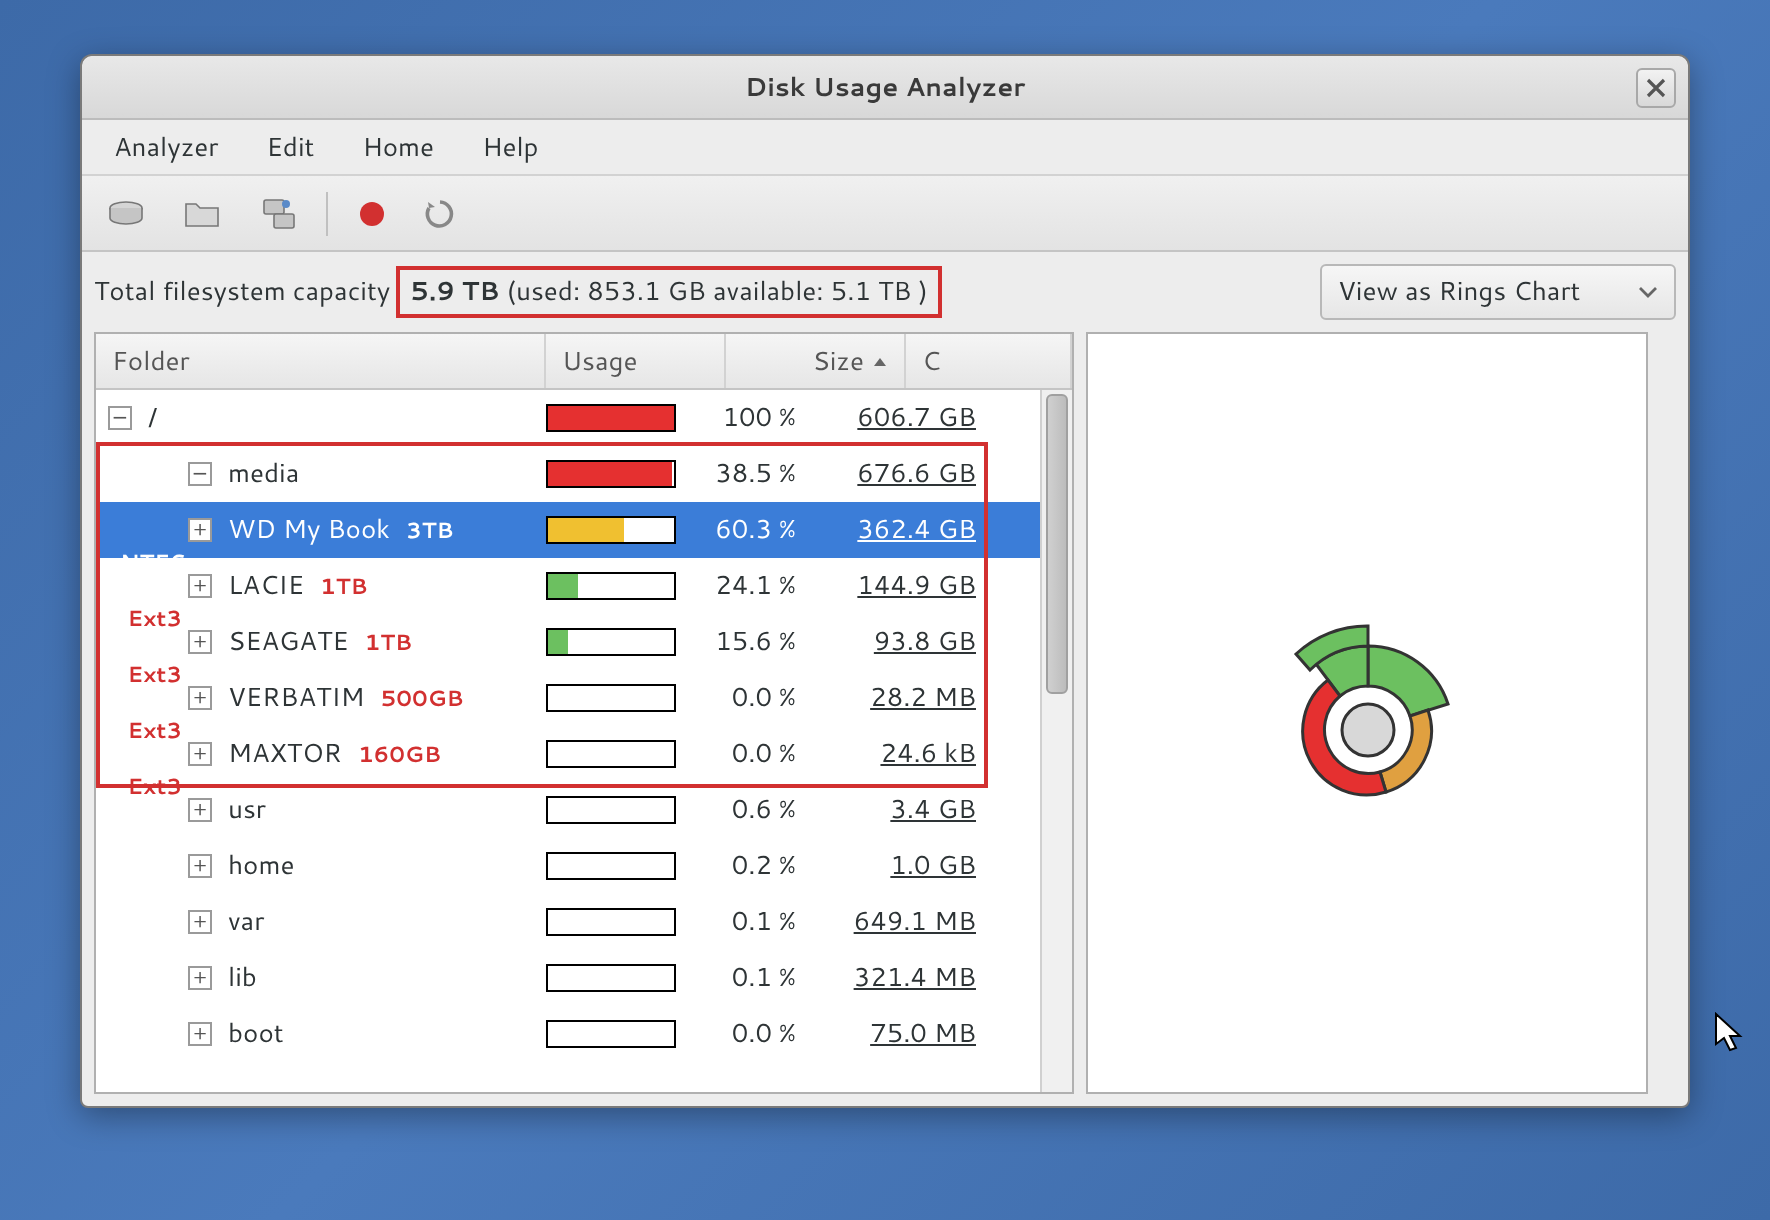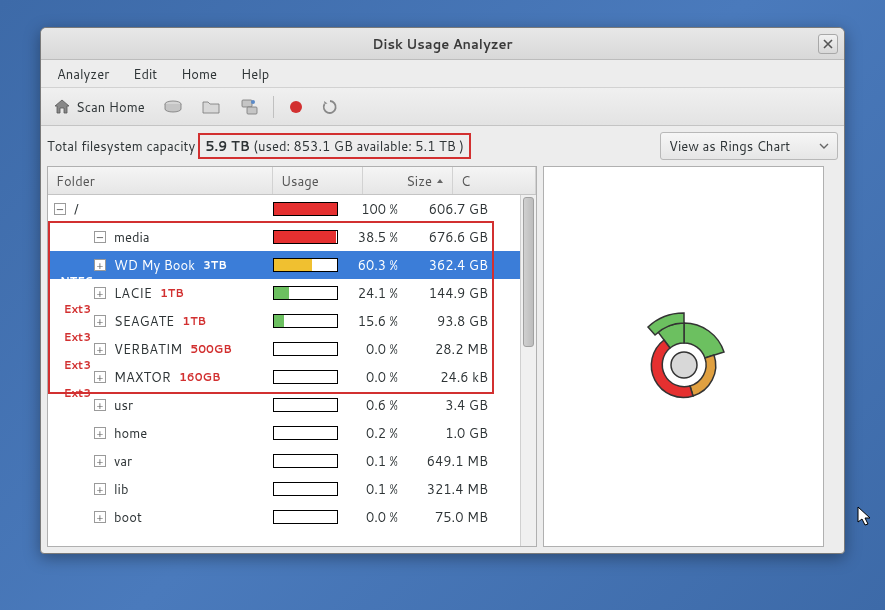--- a/index.html
+++ b/index.html
@@ -24,21 +24,21 @@
 .th { height: 100%; display: flex; align-items: center; padding: 0 8px; border-right: 1px solid #d2d2d2; color: #555; cursor: pointer; }
 .th.folder { width: 225px; }
 .th.usage { width: 90px; }
 .th.size { width: 90px; justify-content: flex-end; gap: 4px; }
 .th.c { flex: 1; }
 .tree-body { flex: 1; overflow: hidden; position: relative; }
 .tree-row { height: 28px; display: flex; align-items: center; border-bottom: 1px solid transparent; }
 .tree-row.selected { background: #3b7dd8; color: #fff; }
 .col-folder { width: 225px; display: flex; align-items: center; height: 100%; }
 .col-usage { width: 90px; display: flex; align-items: center; justify-content: flex-end; padding-right: 10px; }
-.col-size { width: 90px; display: flex; align-items: center; justify-content: flex-end; padding-right: 10px; }
+.col-size { width: 90px; display: flex; align-items: center; justify-content: flex-end; padding-right: 10px; text-decoration: underline; }
 .expander { width: 12px; height: 12px; border: 1px solid #9a9a9a; background: #fff; display: flex; align-items: center; justify-content: center; font-size: 10px; line-height: 1; color: #555; cursor: pointer; flex-shrink: 0; }
 .indent { display: inline-block; flex-shrink: 0; }
 .fs-label { color: #d23030; font-weight: bold; font-size: 11px; width: 34px; text-align: right; padding-right: 3px; flex-shrink: 0; margin-top: 32px; }
 .fs-label.sel { color: #fff; }
 .cap-label { color: #d23030; font-weight: bold; font-size: 11px; margin-left: 8px; }
 .cap-label.sel { color: #fff; }
 .usage-bar { width: 65px; height: 14px; border: 1px solid #000; background: #fff; display: flex; }
 .usage-bar .fill { height: 100%; }
 .usage-bar .fill.red { background: #e53030; }
 .usage-bar .fill.yellow { background: #f0c030; }
@@ -65,26 +65,20 @@
 
   <div class="menubar">
     <div class="menubar-item">Analyzer</div>
     <div class="menubar-item">Edit</div>
     <div class="menubar-item">Home</div>
     <div class="menubar-item">Help</div>
   </div>
 
   <div class="toolbar">
     <div class="tbtn">
-      <svg width="18" height="18" viewBox="0 0 18 18">
-          <path d="M9 2 L16 8 L14 8 L14 15 L11 15 L11 10 L7 10 L7 15 L4 15 L4 8 L2 8 Z" fill="#888" stroke="#555" stroke-width="0.8"></path>
-        </svg>
-      <span>Scan Home</span>
-    </div>
-    <div class="tbtn">
       <svg width="20" height="16" viewBox="0 0 20 16">
           <ellipse cx="10" cy="5" rx="8" ry="3" fill="#d5d5d5" stroke="#777" stroke-width="0.8"></ellipse>
           <path d="M2 5 L2 10 A8 3 0 0 0 18 10 L18 5" fill="#c5c5c5" stroke="#777" stroke-width="0.8"></path>
         </svg>
     </div>
     <div class="tbtn">
       <svg width="20" height="16" viewBox="0 0 20 16">
           <path d="M2 3 L7 3 L9 5 L18 5 L18 14 L2 14 Z" fill="#d8d8d8" stroke="#777" stroke-width="0.8"></path>
         </svg>
     </div>

